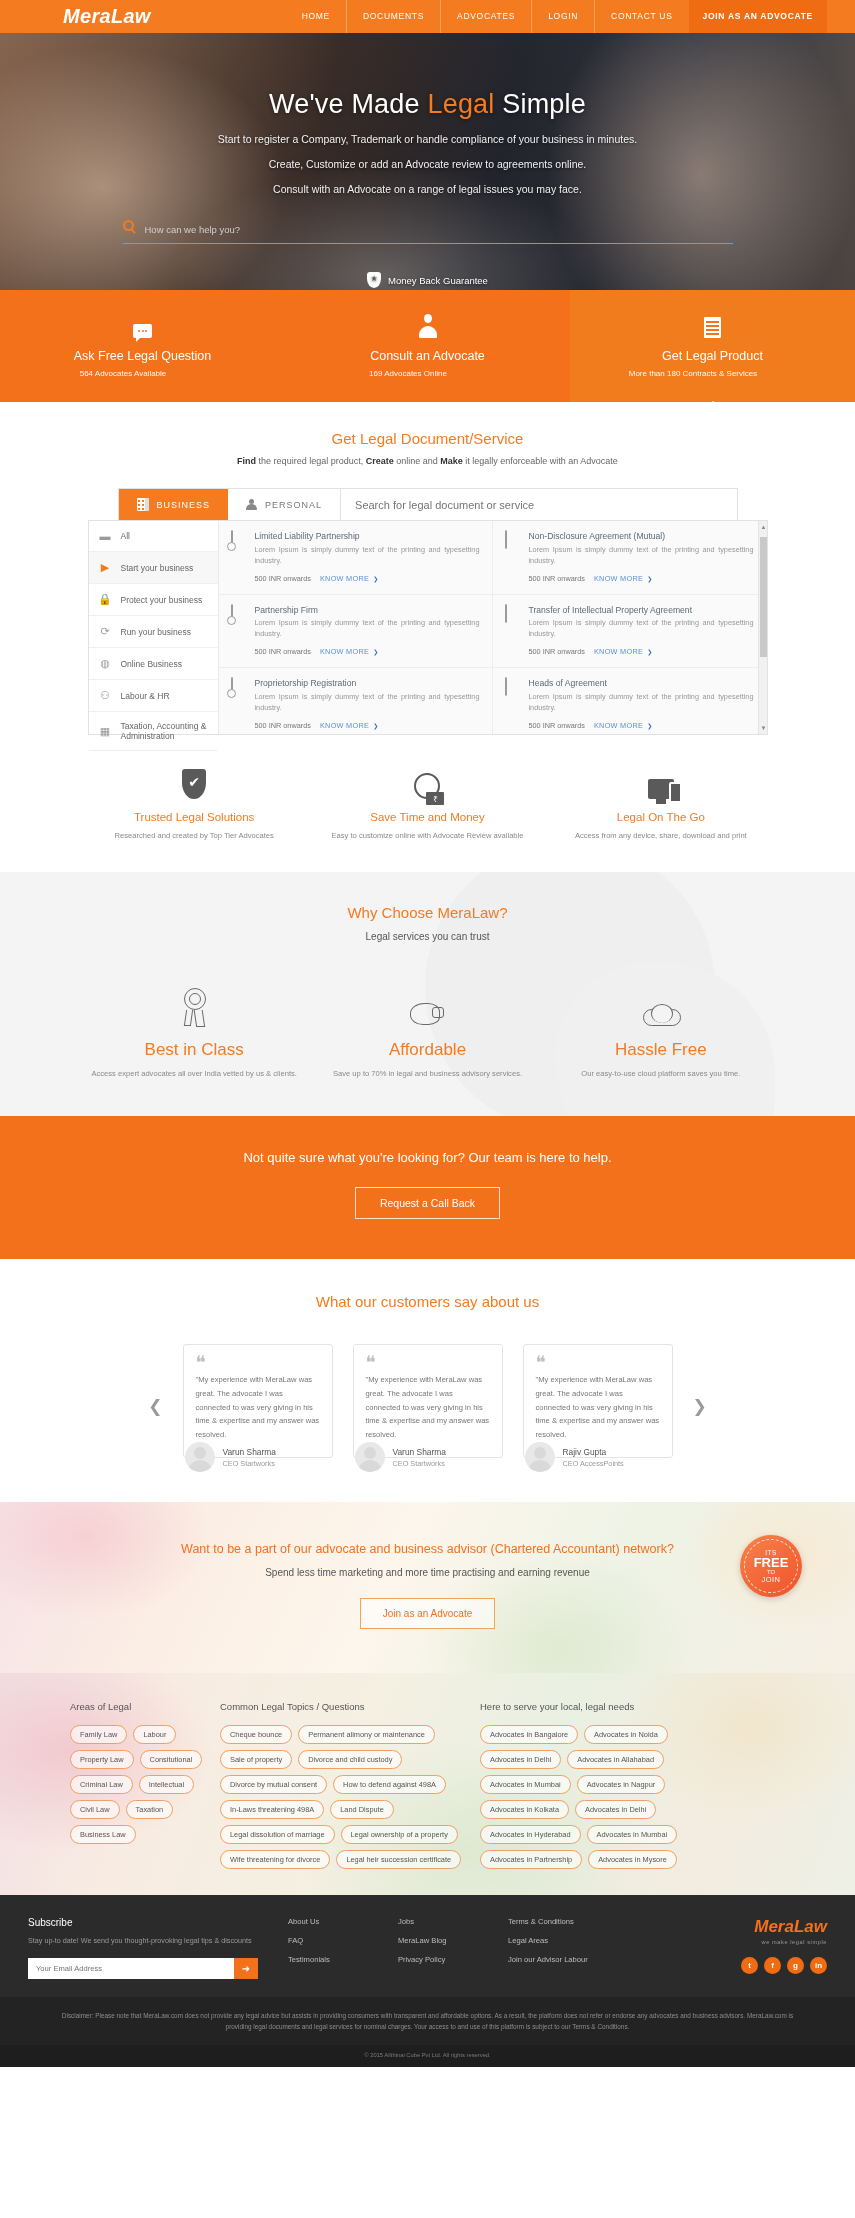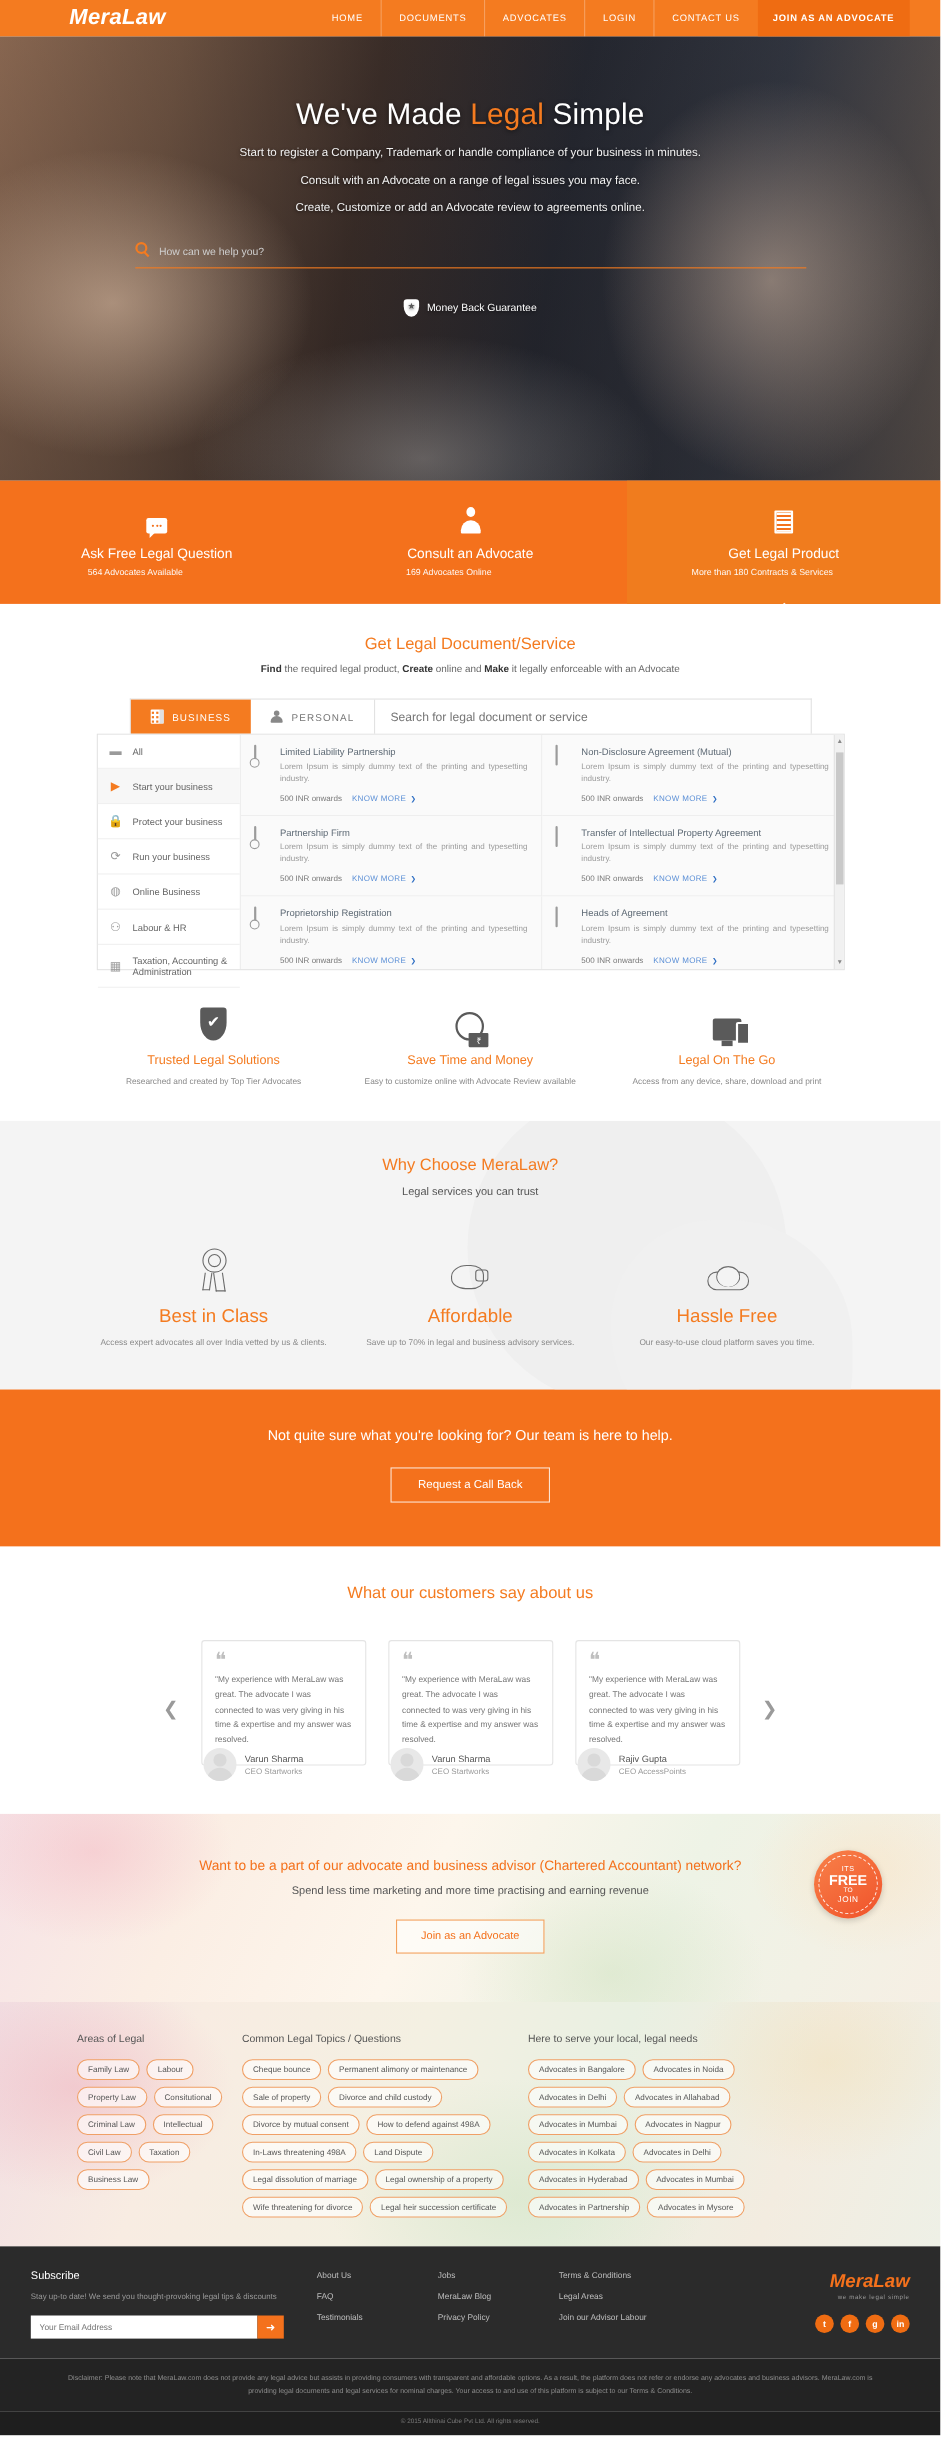--- a/index.html
+++ b/index.html
@@ -27,21 +27,21 @@
     border-left:1px solid rgba(255,255,255,.28);
   }
   .nav a:first-child { border-left:none; }
   .nav a.cta {
     background:#ef6c12; border-left:none;
     padding:0 14px; height:33px; font-weight:bold;
   }
 
   
   .hero {
-    height:404px; position:relative; overflow:hidden;
+    height:257px; position:relative; overflow:hidden;
     background:linear-gradient(100deg,#b98a6a 0%,#8d6a52 18%,#4a3830 38%,#2b2f3a 58%,#3d4350 78%,#7a6e66 100%);
     display:flex; flex-direction:column; align-items:flex-end;
   }
   .hero::before{
     content:""; position:absolute; inset:0;
     background:
       radial-gradient(ellipse 260px 200px at 12% 60%, rgba(230,200,175,.55), transparent 70%),
       radial-gradient(ellipse 220px 260px at 82% 55%, rgba(225,195,172,.5), transparent 70%),
       radial-gradient(ellipse 300px 160px at 45% 95%, rgba(210,205,200,.35), transparent 70%),
       linear-gradient(180deg, rgba(20,18,20,.30), rgba(20,18,20,.45));
@@ -323,22 +323,22 @@
       <a href="#" class="cta">JOIN AS AN ADVOCATE</a>
     </div>
   </div>
 
   <div class="hero">
     <div class="hero-inner">
       <h1>
         <span>We've Made </span><span class="hl">Legal</span><span> Simple</span>
       </h1>
       <p>Start to register a Company, Trademark or handle compliance of your business in minutes.</p>
+      <p>Create, Customize or add an Advocate review to agreements online.</p>
       <p>Consult with an Advocate on a range of legal issues you may face.</p>
-      <p>Create, Customize or add an Advocate review to agreements online.</p>
       <div class="searchbox">
         <span class="mag"></span>
         <input type="text" placeholder="How can we help you?" style="">
       </div>
       <div class="guarantee">
         <span class="shield">
             <span>★</span>
           </span>
         <span>Money Back Guarantee</span>
       </div>

